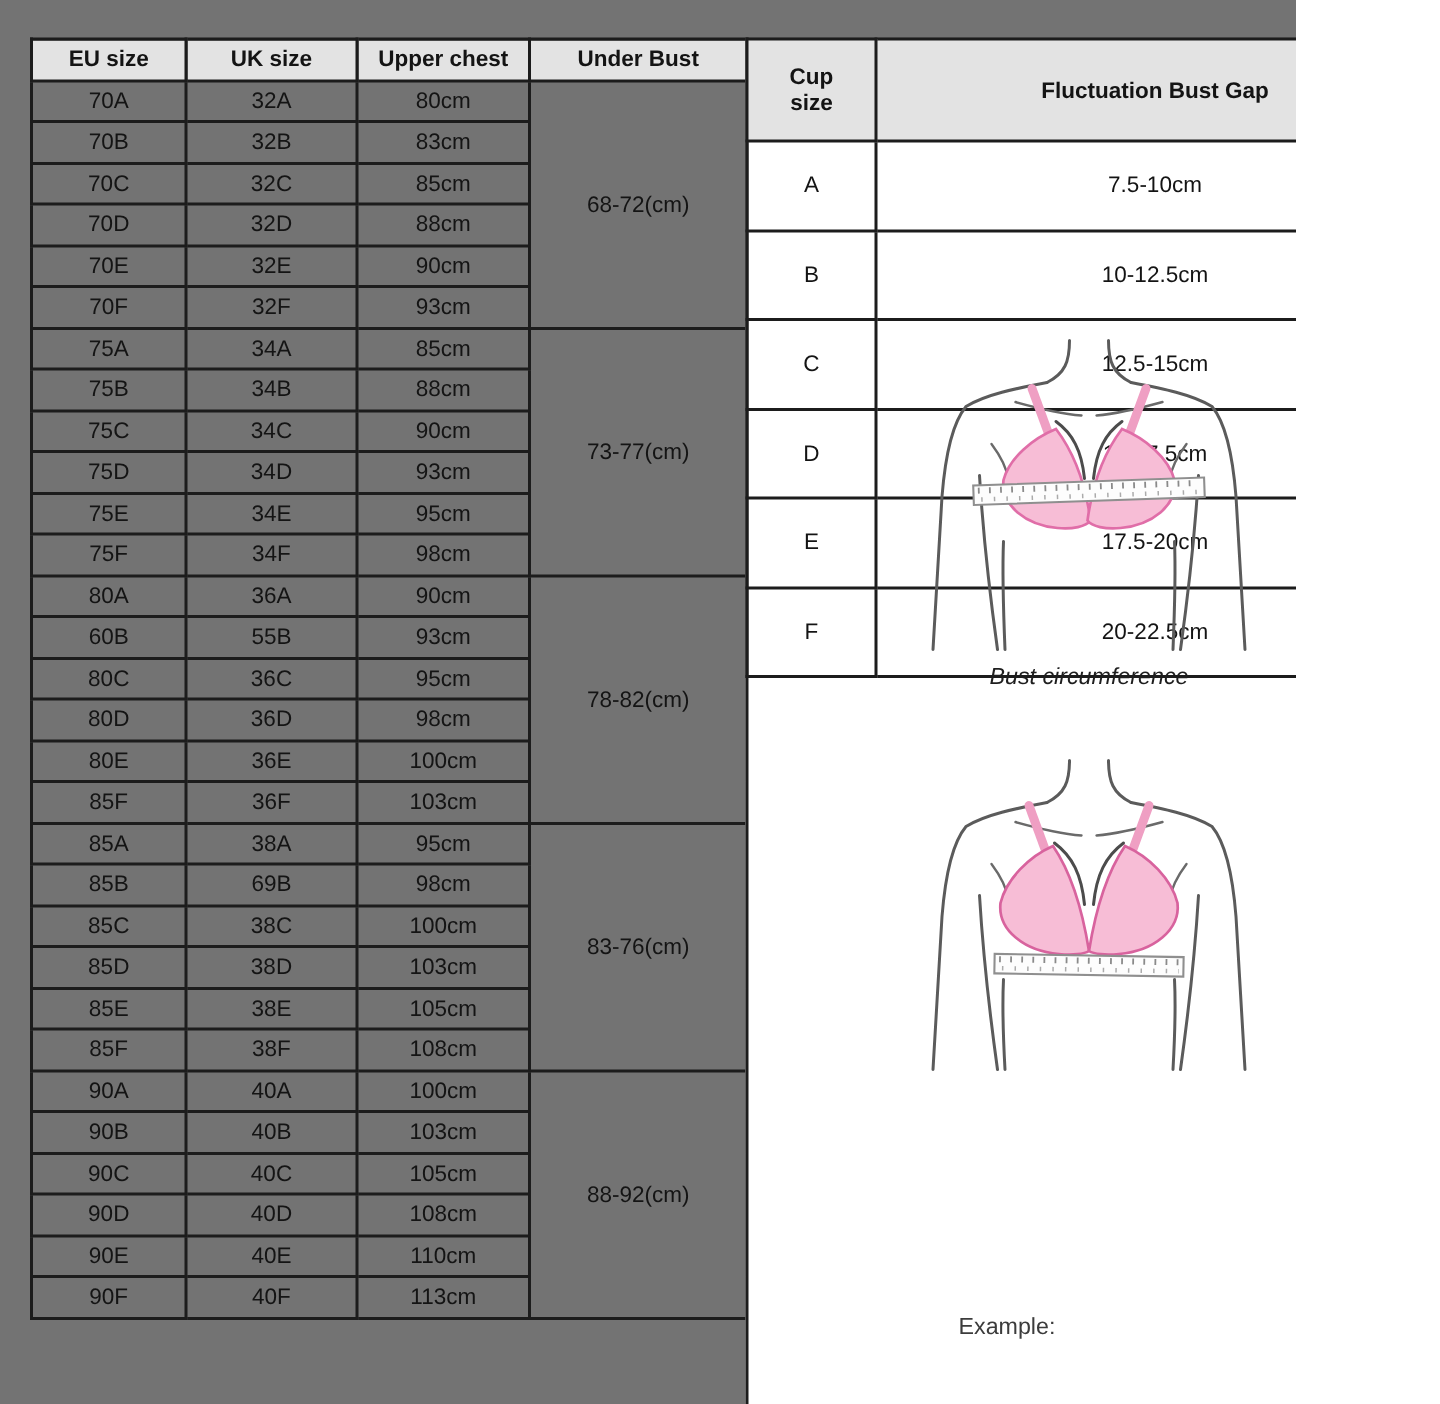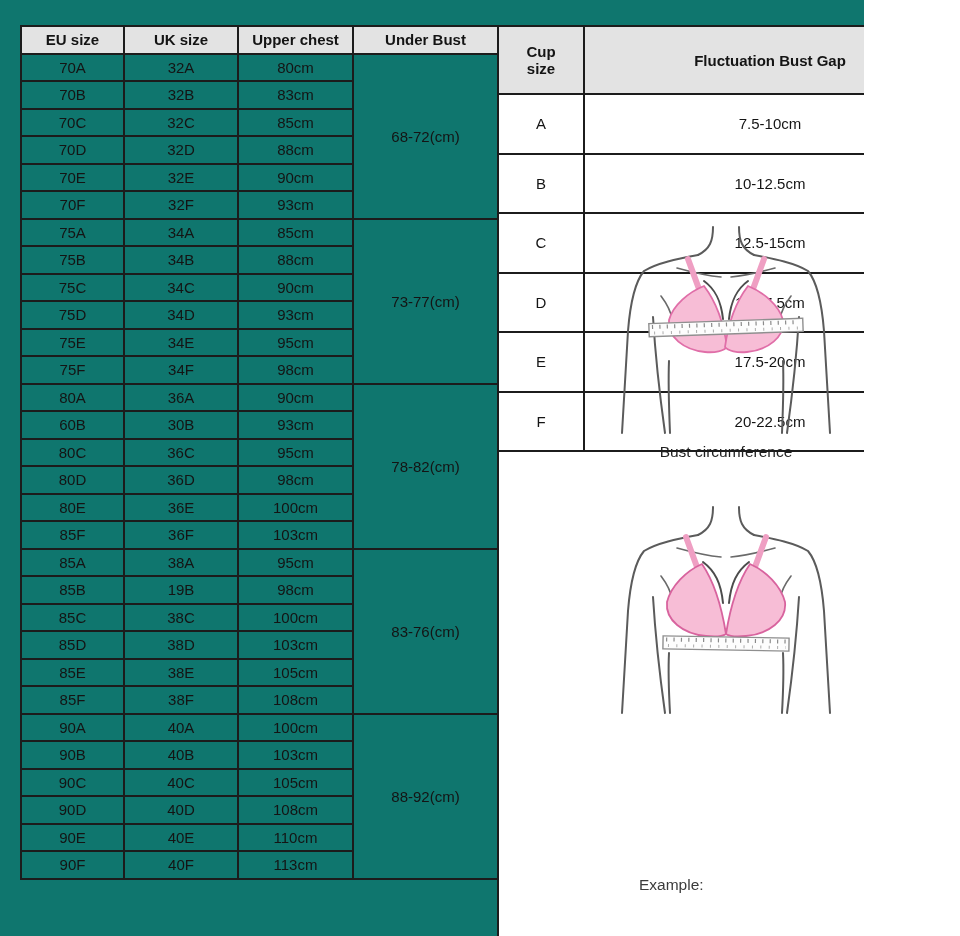--- a/index.html
+++ b/index.html
@@ -1,21 +1,21 @@
 <!DOCTYPE html>
 <html><head>
 <meta charset="utf-8">
 <style>
   html,body{margin:0;padding:0;}
   body{
     width:960px;height:936px;background:#ffffff;
     font-family:"Liberation Sans", sans-serif;
     color:#141414;
   }
-  .page{position:relative;width:864px;height:936px;overflow:hidden;background:#0f766e;}
+  .page{position:relative;width:864px;height:936px;overflow:hidden;background:#737373;}
 
   
   table{border-collapse:collapse;table-layout:fixed;}
   .size-table{position:absolute;left:20px;top:25px;width:477px;}
   .size-table th,.size-table td{
     border:2px solid #1c1c1c;text-align:center;vertical-align:middle;
     padding:0;height:25.5px;font-size:15px;white-space:nowrap;overflow:hidden;
   }
   th{background:#e3e3e3;font-weight:bold;font-size:15px;}
   .col-eu{width:103px;} .col-uk{width:114px;} .col-chest{width:115px;} .col-under{width:145px;}
@@ -28,21 +28,21 @@
   }
   .cup-table{position:absolute;left:-2px;top:-2px;width:458px;}
   .cup-table th,.cup-table td{
     border:2px solid #1c1c1c;text-align:center;vertical-align:middle;
     padding:16px;height:25.5px;font-size:15px;
   }
   .col-cup{width:86px;} .col-gap{width:372px;}
 
   .figure{position:absolute;left:0;width:454px;text-align:center;}
   .figure svg{display:block;margin:0 auto;}
-  .fig-bust{top:196px;}
+  .fig-bust{top:196px;font-style:italic;}
   .fig-underbust{top:476px;}
   .fig-label{font-size:15.5px;color:#1e1e1e;margin-top:2px;}
 
   .example{
     position:absolute;left:140px;top:800px;
     font-size:15.5px;line-height:23px;color:#3c3c3c;
     white-space:pre-wrap;text-align:left;
   }
 </style>
 </head>
@@ -129,21 +129,21 @@
           <td>98cm</td>
         </tr>
         <tr>
           <td>80A</td>
           <td>36A</td>
           <td>90cm</td>
           <td rowspan="6" class="underbust-cell">78-82(cm)</td>
         </tr>
         <tr>
           <td>60B</td>
-          <td>30B</td>
+          <td>55B</td>
           <td>93cm</td>
         </tr>
         <tr>
           <td>80C</td>
           <td>36C</td>
           <td>95cm</td>
         </tr>
         <tr>
           <td>80D</td>
           <td>36D</td>
@@ -160,21 +160,21 @@
           <td>103cm</td>
         </tr>
         <tr>
           <td>85A</td>
           <td>38A</td>
           <td>95cm</td>
           <td rowspan="6" class="underbust-cell">83-76(cm)</td>
         </tr>
         <tr>
           <td>85B</td>
-          <td>19B</td>
+          <td>69B</td>
           <td>98cm</td>
         </tr>
         <tr>
           <td>85C</td>
           <td>38C</td>
           <td>100cm</td>
         </tr>
         <tr>
           <td>85D</td>
           <td>38D</td>

